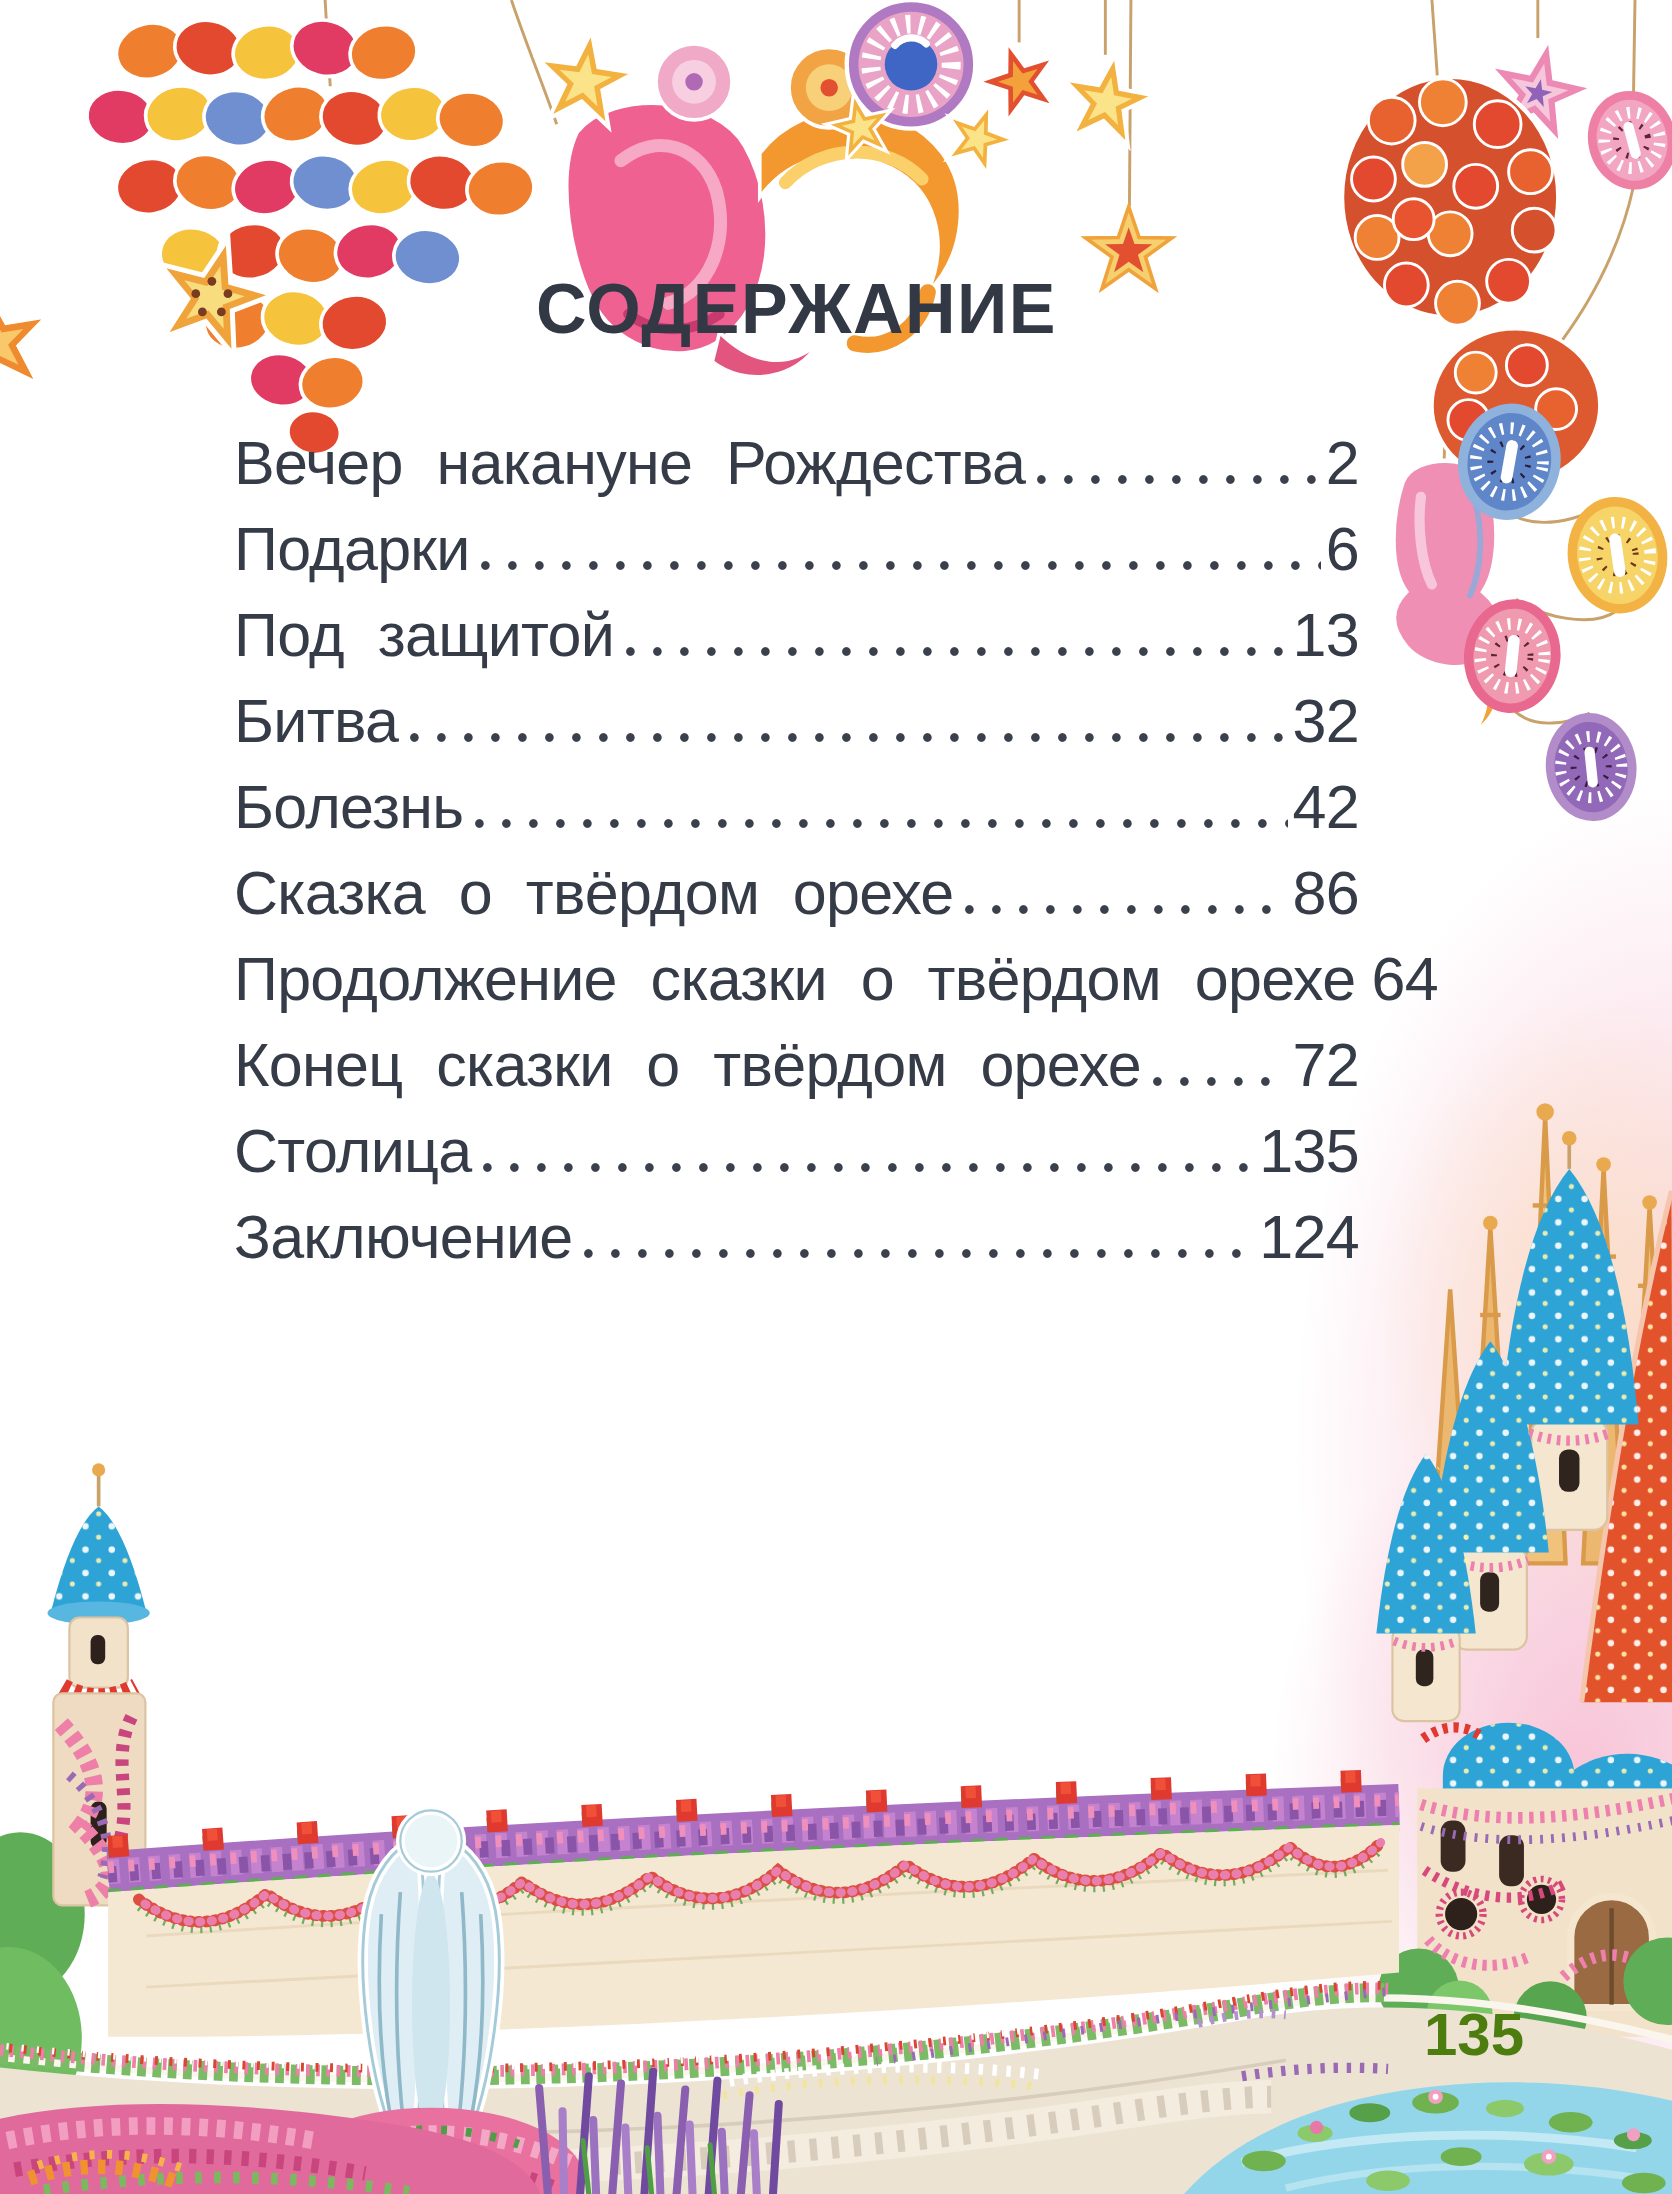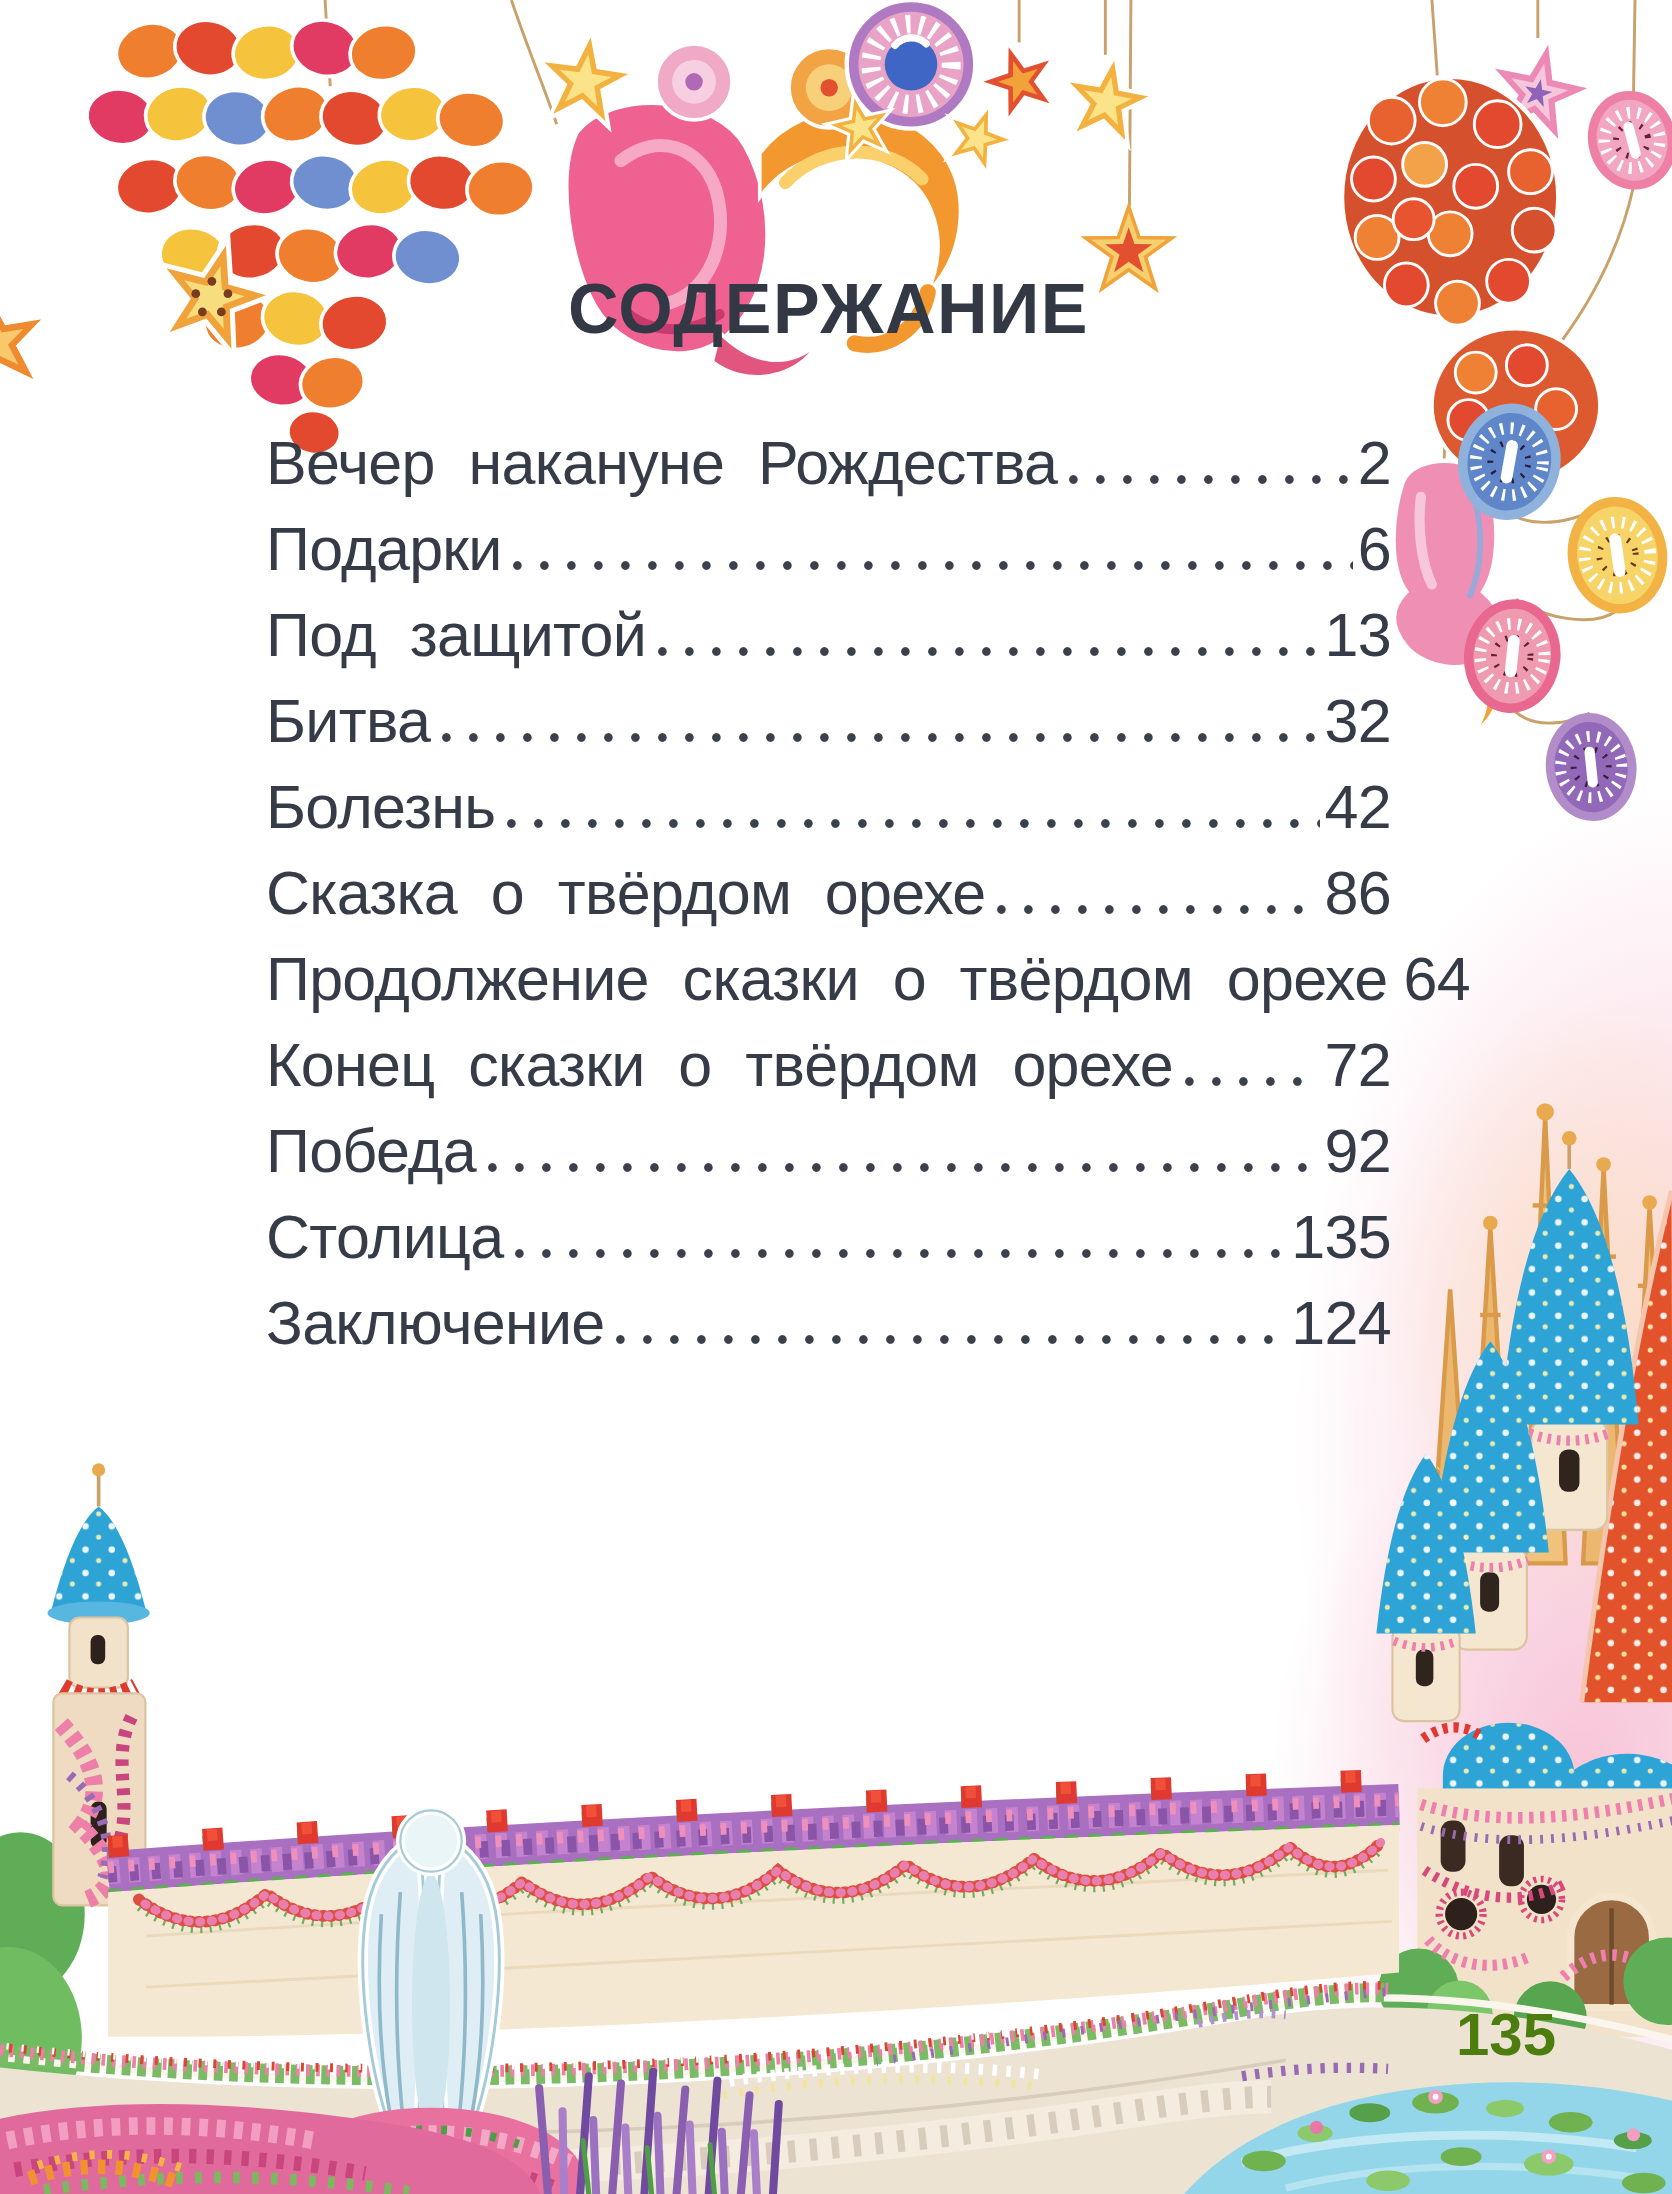--- a/index.html
+++ b/index.html
@@ -1,19 +1,19 @@
 <!DOCTYPE html>
 <html style="font-size:11.7px"><head>
 <meta charset="utf-8">
 <style>
   html,body{margin:0;padding:0;background:#ffffff;}
   #page{position:relative;width:1673px;height:2194px;background:#ffffff;overflow:hidden;
         font-family:"Liberation Sans",sans-serif;}
   #art{position:absolute;inset:0;z-index:0;}
-  .txt{position:absolute;z-index:2;color:#353b47;margin-left:32px;}
+  .txt{position:absolute;z-index:2;color:#353b47;}
   #title{left:234px;top:269px;width:1125px;text-align:center;
          font-size:70px;font-weight:700;letter-spacing:1.5px;color:#323945;}
   #toc{left:234px;top:428px;width:1125px;}
   .row{height:86px;display:flex;align-items:baseline;
        font-size:61px;letter-spacing:-0.7px;word-spacing:17.5px;color:#353b47;}
   .row .lbl{white-space:nowrap;}
   .dots{flex:1 1 auto;height:8.8px;margin:0 4.4px 2.9px 11.7px;
         background-image:radial-gradient(circle at 4.4px 4.4px,#3a404c 3.8px,rgba(0,0,0,0) 4.7px);
         background-size:27px 8.8px;background-repeat:repeat-x;background-position:left bottom;}
   .pg{white-space:nowrap;}
@@ -479,25 +479,20 @@
         <span class="lbl">Продолжение сказки о твёрдом орехе</span>
         <span class="dots"></span>
         <span class="pg">64</span>
       </div>
   <div class="row">
         <span class="lbl">Конец сказки о твёрдом орехе</span>
         <span class="dots"></span>
         <span class="pg">72</span>
       </div>
   <div class="row">
-        <span class="lbl">Победа</span>
-        <span class="dots"></span>
-        <span class="pg">92</span>
-      </div>
-  <div class="row">
         <span class="lbl">Столица</span>
         <span class="dots"></span>
         <span class="pg">135</span>
       </div>
   <div class="row">
         <span class="lbl">Заключение</span>
         <span class="dots"></span>
         <span class="pg">124</span>
       </div>
 </div>

